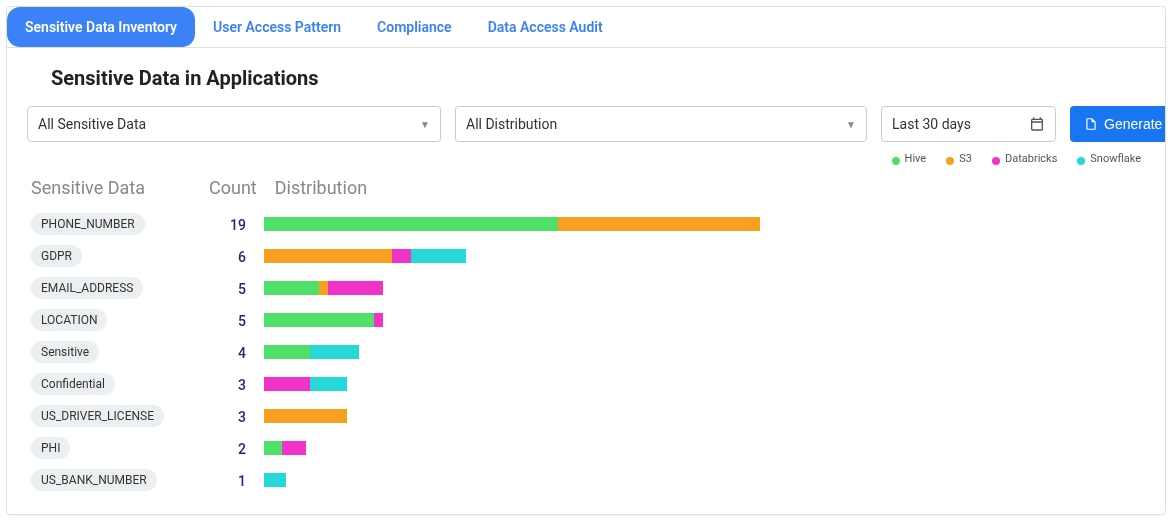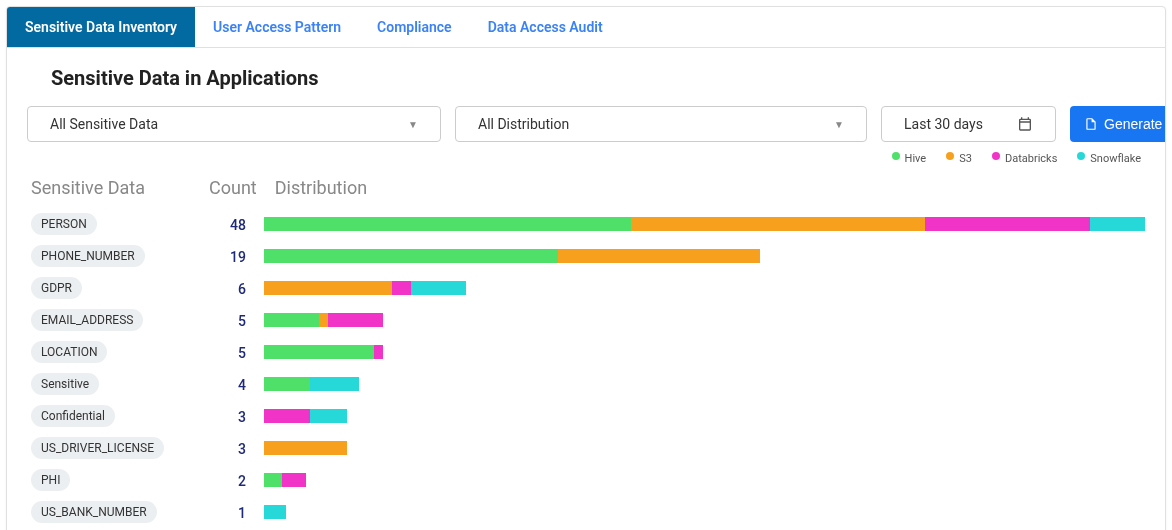--- a/index.html
+++ b/index.html
@@ -22,22 +22,23 @@
     }
     .tab {
       padding: 12px 18px;
       font-size: 14px;
       font-weight: 600;
       color: #3b82f6;
       cursor: pointer;
       white-space: nowrap;
     }
     .tab.active {
-      background: #0369a1;
+      background: #3b82f6;
       color: #fff;
+      border-radius: 13px;
     }
     .content {
       padding: 18px 20px;
     }
     .page-title {
       font-size: 20px;
       font-weight: 700;
       color: #222;
       margin-bottom: 16px;
       margin-left: 24px;
@@ -46,21 +47,21 @@
       display: flex;
       gap: 14px;
       margin-bottom: 10px;
     }
     .select {
       border: 1px solid #ccc;
       border-radius: 4px;
       height: 36px;
       display: flex;
       align-items: center;
-      padding: 0 22px;
+      padding: 0 10px;
       font-size: 14px;
       color: #333;
       cursor: pointer;
       position: relative;
       background: #fff;
     }
     .select.f1 { flex: 0 0 414px; }
     .select.f2 { flex: 0 0 412px; }
     .select.f3 { flex: 0 0 175px; }
     .chevron {
@@ -91,21 +92,21 @@
     .generate-btn svg { fill: #fff; width: 14px; height: 14px; }
     .legend {
       display: flex;
       justify-content: flex-end;
       gap: 20px;
       margin-bottom: 12px;
       padding-right: 4px;
     }
     .legend-item {
       display: flex;
-      align-items: flex-start;
+      align-items: flex-end;
       gap: 5px;
       font-size: 11px;
       color: #555;
     }
     .legend-dot {
       width: 8px;
       height: 8px;
       border-radius: 50%;
     }
     .chart-headers {
@@ -206,32 +207,20 @@
       </div>
 
     <div class="chart-headers">
       <div class="col-tag">Sensitive Data</div>
       <div class="col-count">Count</div>
       <div class="col-dist">Distribution</div>
     </div>
 
     <div id="chart-body">
         <div class="chart-row">
-          <div class="col-tag"><span class="tag-pill">PERSON</span></div>
-          <div class="col-count"><span class="count-val">48</span></div>
-          <div class="col-dist">
-            <div class="bar-track">
-              <div class="seg hive" style="width: 41.6667%;"></div>
-              <div class="seg s3" style="width: 33.3333%;"></div>
-              <div class="seg databricks" style="width: 18.75%;"></div>
-              <div class="seg snowflake" style="width: 6.25%;"></div>
-            </div>
-          </div>
-        </div>
-        <div class="chart-row">
           <div class="col-tag"><span class="tag-pill">PHONE_NUMBER</span></div>
           <div class="col-count"><span class="count-val">19</span></div>
           <div class="col-dist">
             <div class="bar-track">
               <div class="seg hive" style="width: 33.3333%;"></div>
               <div class="seg s3" style="width: 22.9167%;"></div>
             </div>
           </div>
         </div>
         <div class="chart-row">

